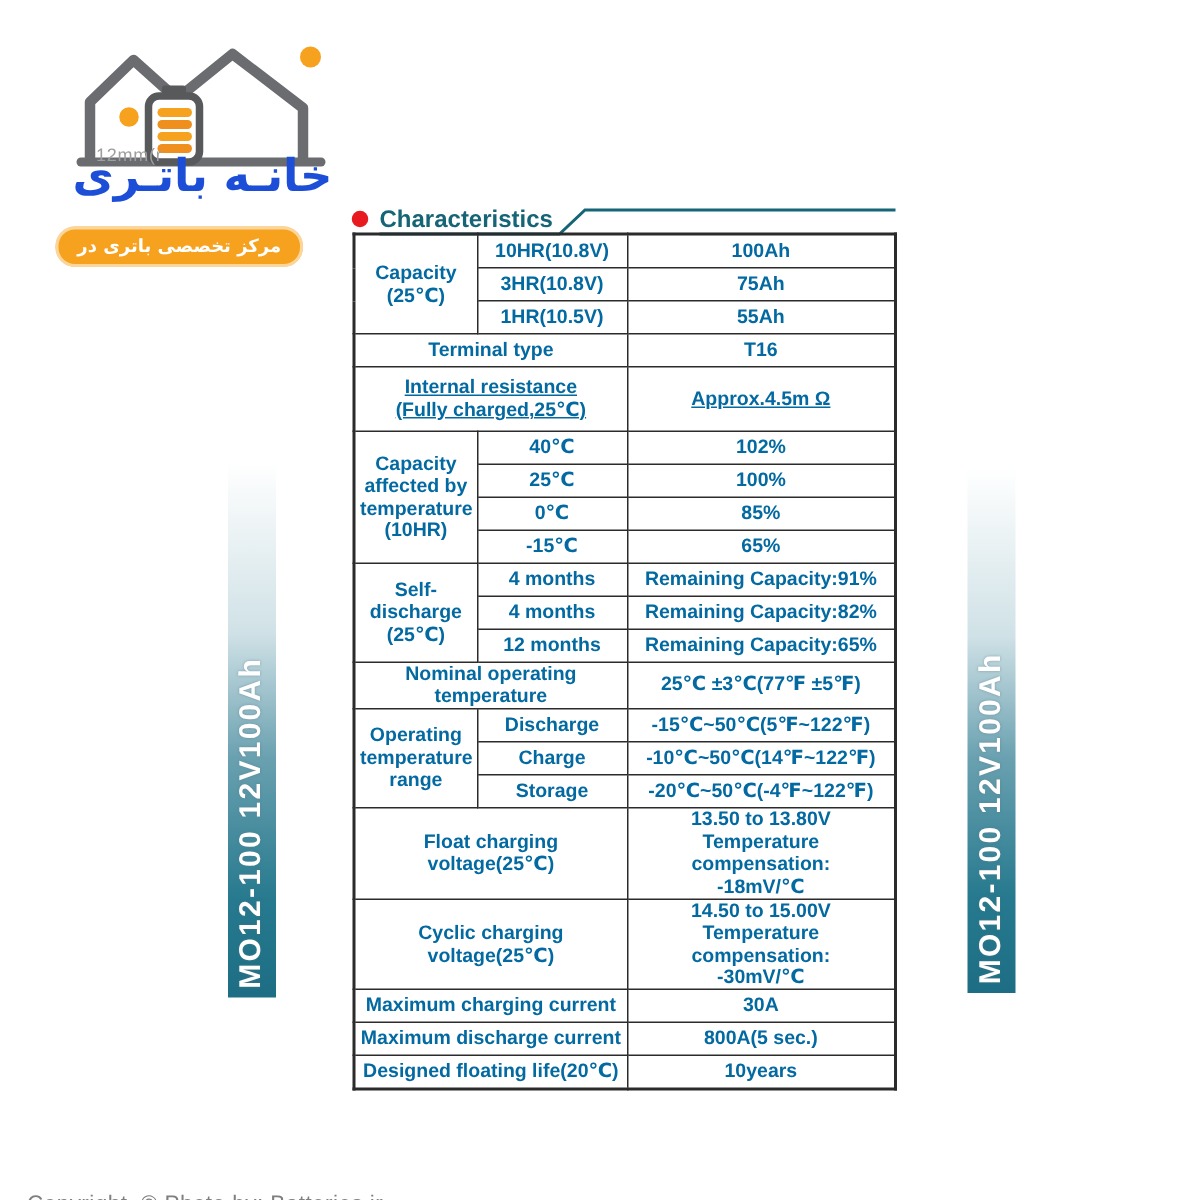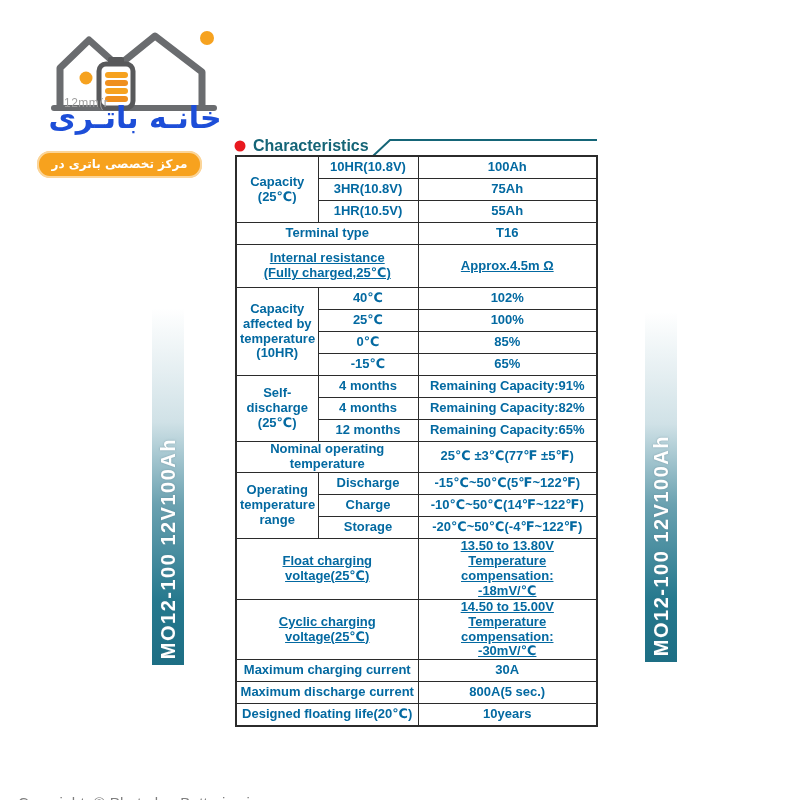--- a/index.html
+++ b/index.html
@@ -39,21 +39,21 @@
   #spec-table{position:absolute;left:235px;top:155px;width:361px;
               border-collapse:collapse;table-layout:fixed;
               border:2px solid #2b2b2b;}
   #spec-table td{border:1px solid #2b2b2b;vertical-align:middle;text-align:center;
                  padding:0 3px;font-size:13px;font-weight:bold;color:#0369a1;
                  white-space:pre-line;line-height:1.15;}
   col.c1{width:82px;}col.c2{width:100px;}col.c3{width:179px;}
   tr.h22 td{height:21px;}
   tr.h42 td{height:42px;text-decoration:underline;}
   tr.h28 td{height:28px;}
-  tr.h52 td{height:52px;text-decoration:underline;}
+  tr.h52 td{height:52px;}
   td.al{text-align:left;padding-left:6px;}
   td.ml{text-align:left;padding-left:5px;font-size:12.5px;line-height:1.3;}
 
   
   .footer{position:absolute;left:18px;top:794px;font-size:15px;color:#7f7f7f;
           letter-spacing:.3px;white-space:pre;}
 </style>
 </head>
 <body>
 

